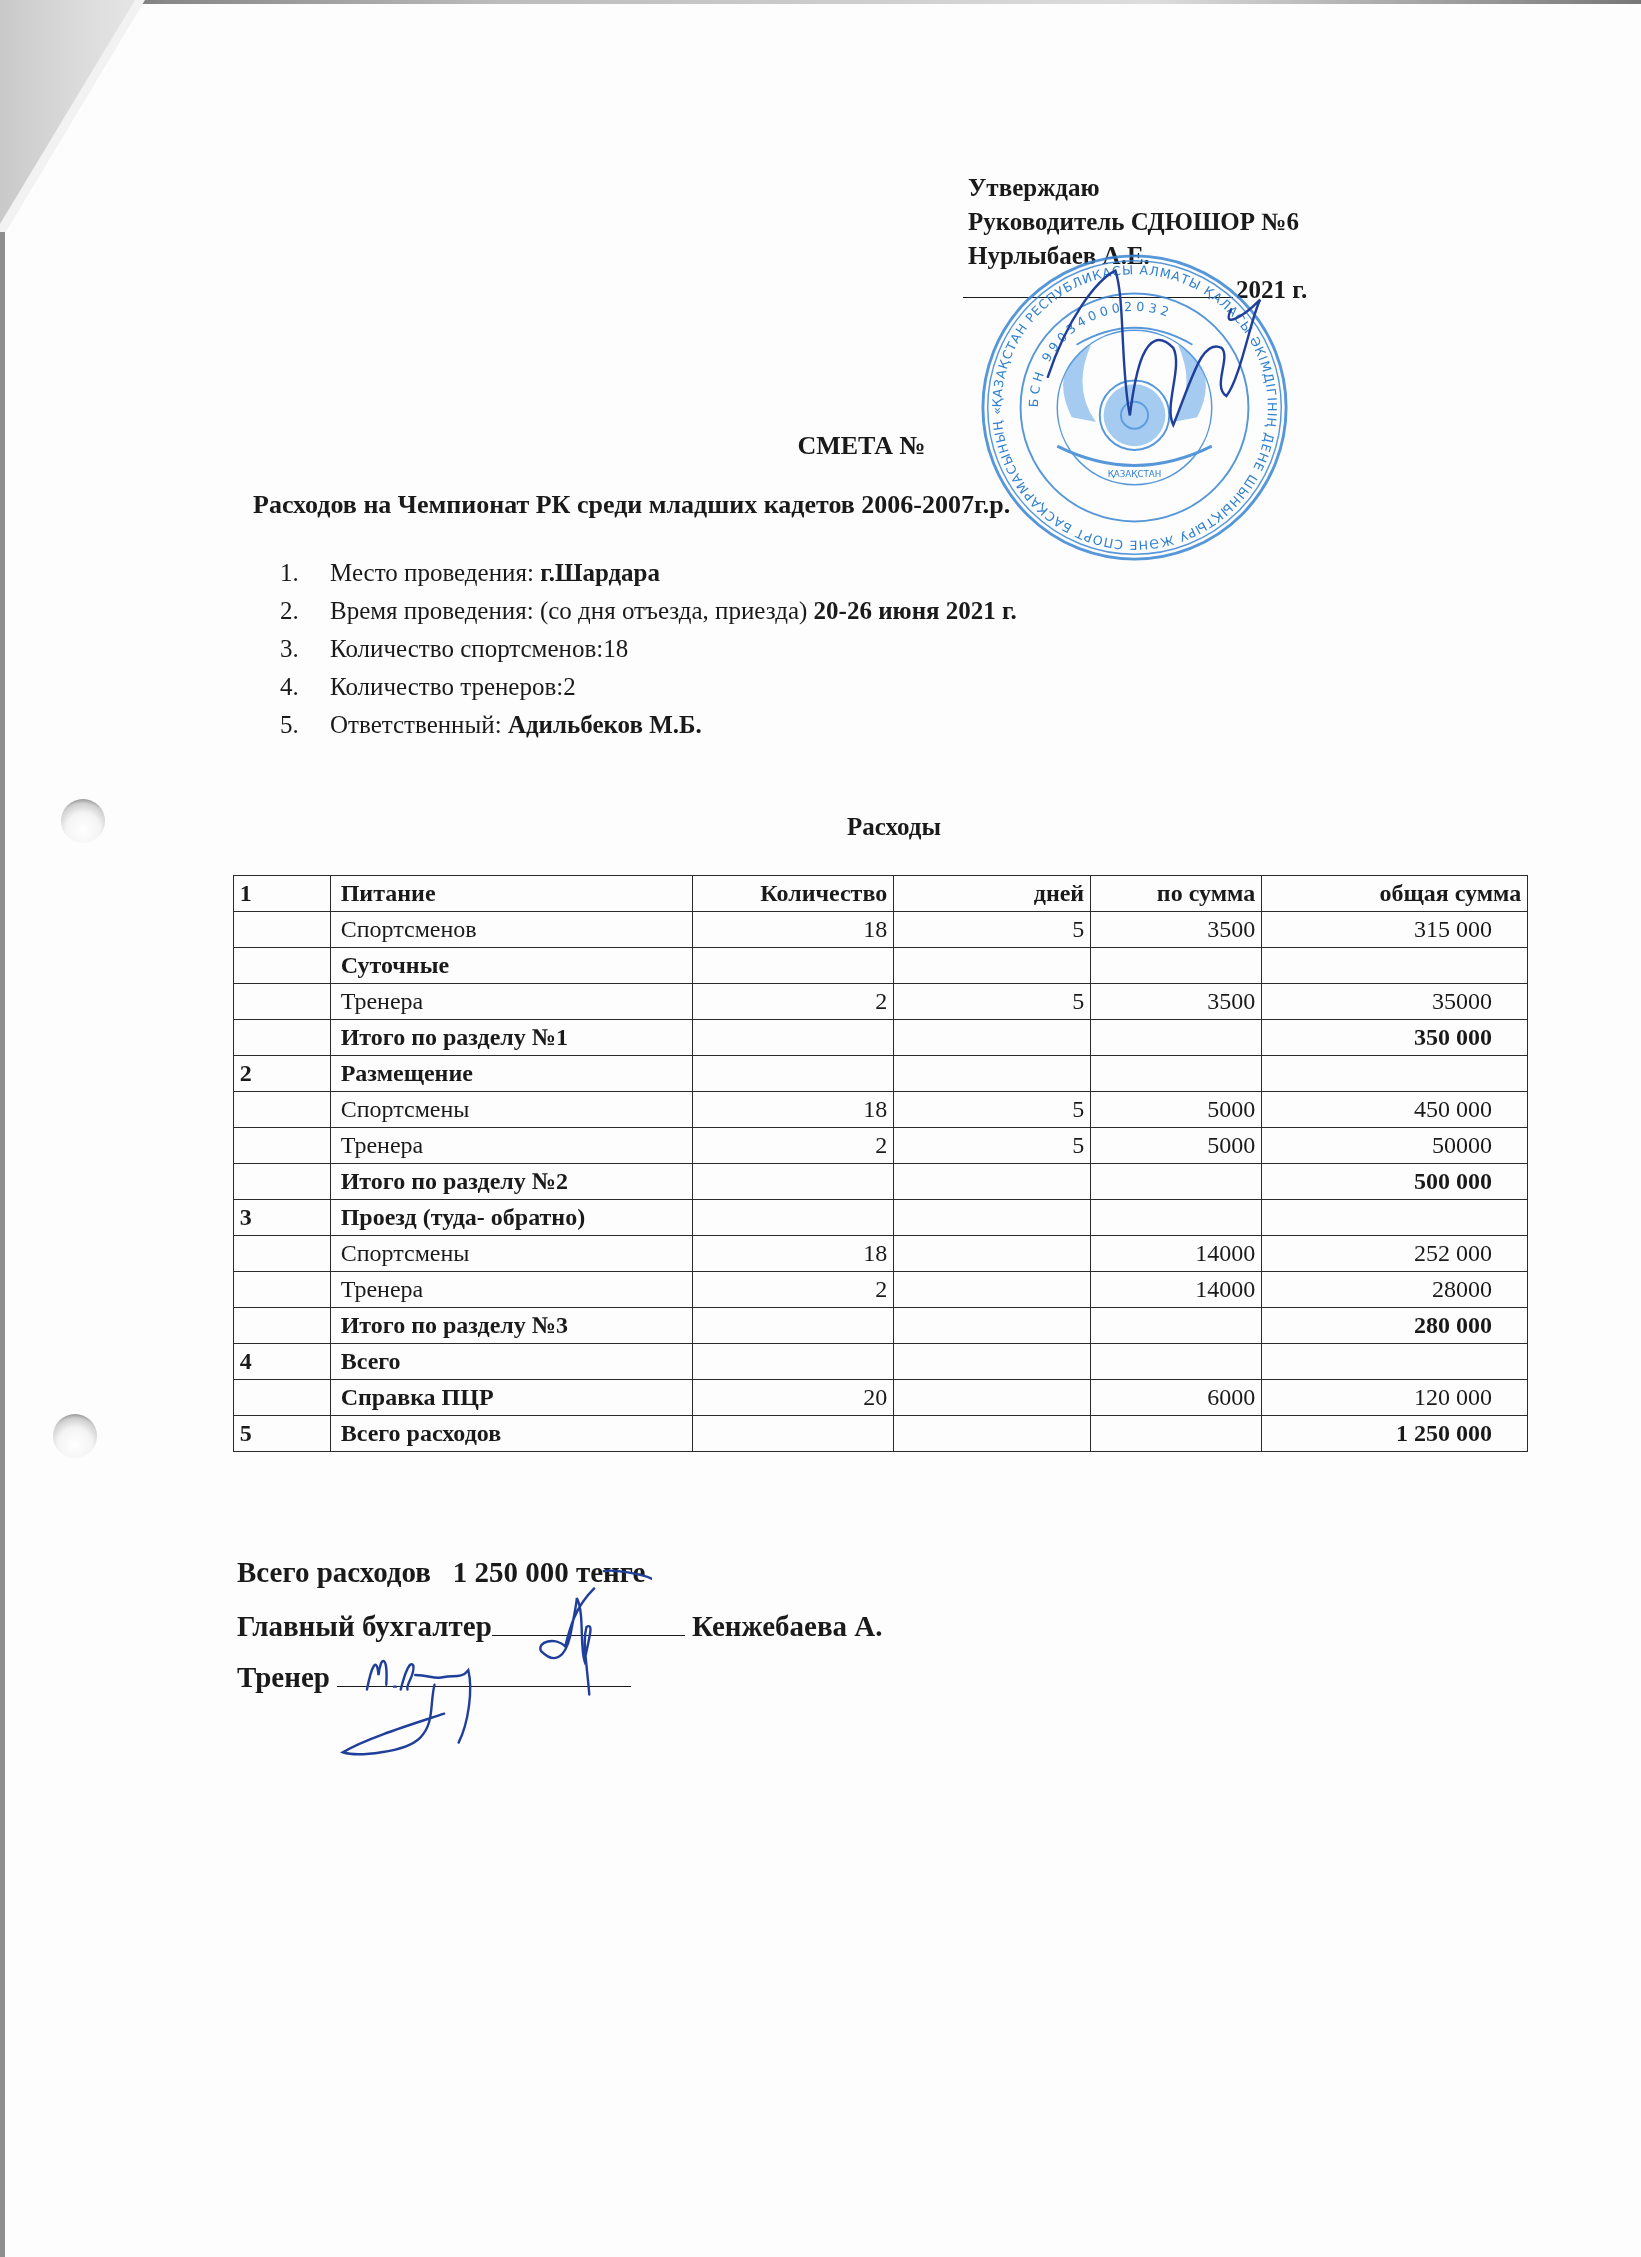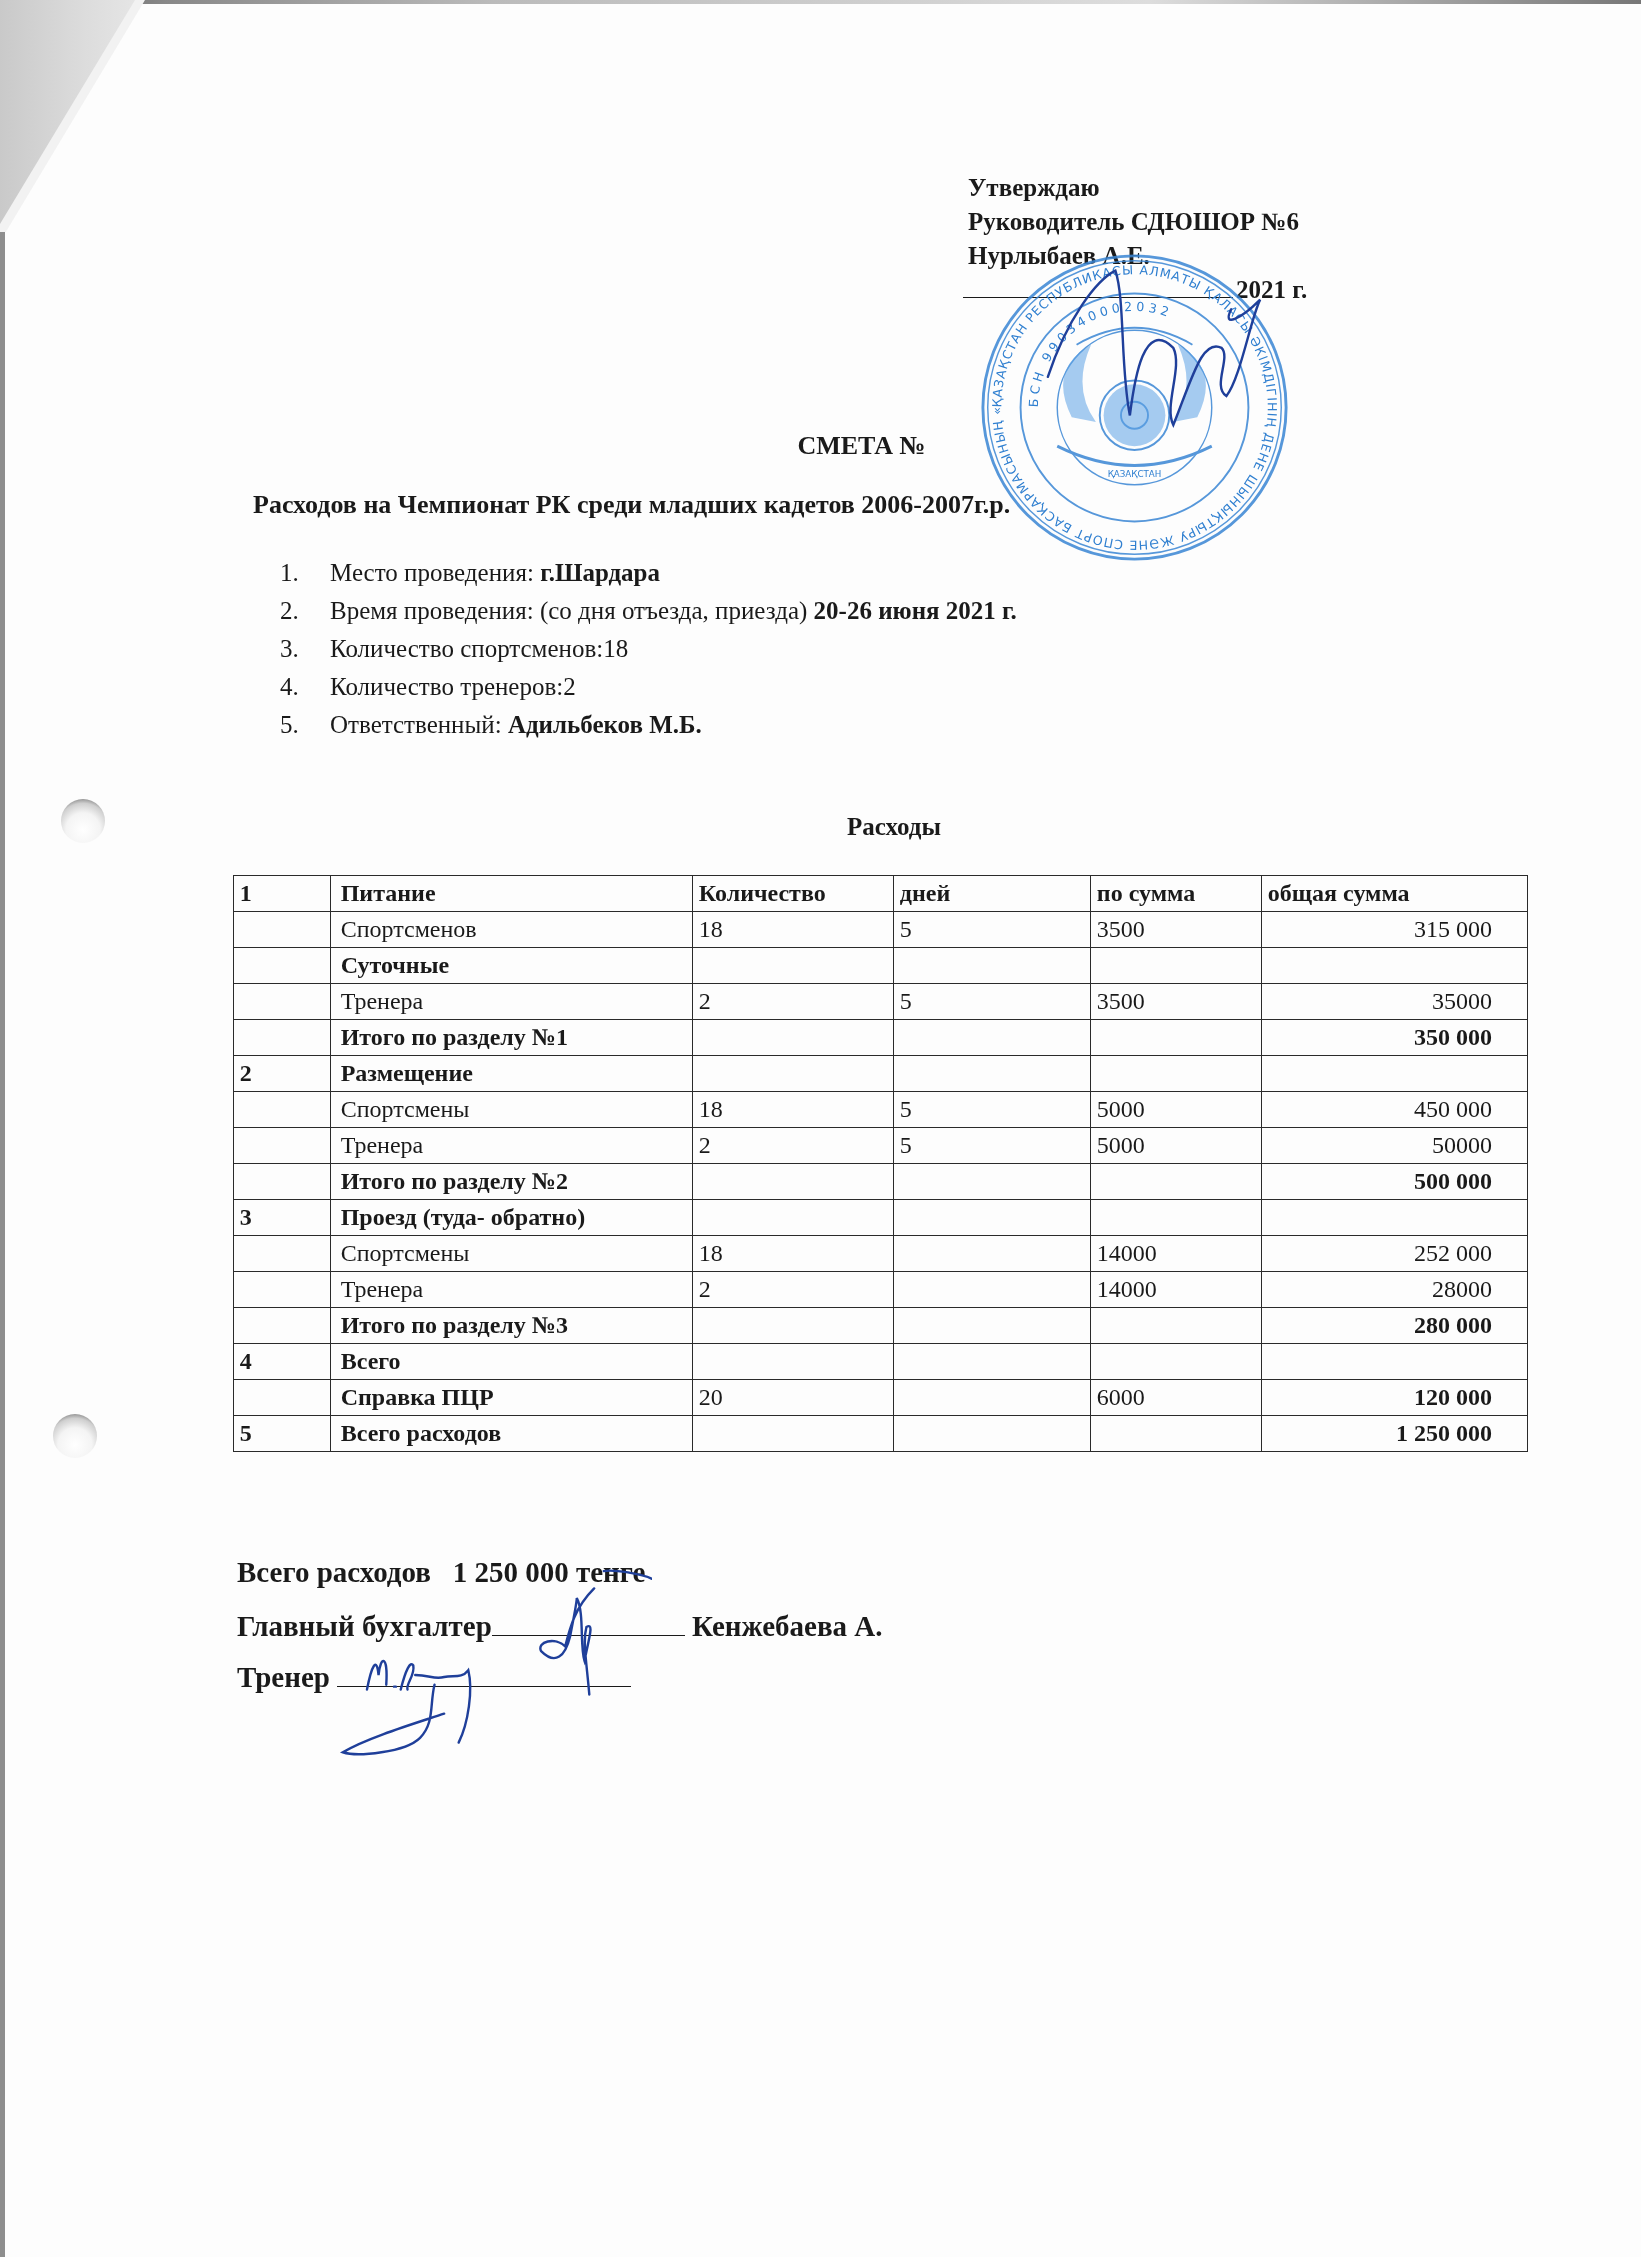--- a/index.html
+++ b/index.html
@@ -43,21 +43,21 @@
   .section-title { left: 847px; top: 813px; font-size: 25px; font-weight: bold; }
 
   table.smeta {
     position: absolute; left: 233px; top: 875px; width: 1294px;
     border-collapse: collapse; font-size: 24px; table-layout: fixed;
   }
   table.smeta td {
     border: 1.9px solid #2a2a2a; height: 35px; padding: 0 5.8px; line-height: 35px;
     white-space: nowrap; overflow: hidden;
   }
-  table.smeta td.c { text-align: left; margin-top: 36px; }
+  table.smeta td.c { text-align: right; margin-top: 36px; }
   table.smeta td.r { text-align: right; padding-right: 35px; }
   table.smeta tr.bold td { font-weight: bold; }
   table.smeta td.lbl { padding-left: 9.7px; }
 
   .footer { left: 237px; font-size: 29px; font-weight: bold; }
   .sig-line { display: inline-block; border-bottom: 1.9px solid #1a1a1a; height: 21px; vertical-align: baseline; }
 
   .stamp { position: absolute; left: 980px; top: 253px; width: 309px; height: 309px; }
   .signature { position: absolute; }
 </style>
@@ -247,21 +247,21 @@
         <td class="c"></td>
         <td class="c"></td>
         <td class="r"></td>
       </tr>
       <tr class="bold">
         <td></td>
         <td class="lbl">Справка ПЦР</td>
         <td class="c" style="font-weight: normal;">20</td>
         <td class="c"></td>
         <td class="c" style="font-weight: normal;">6000</td>
-        <td class="r" style="font-weight: bold; margin-top: 31px;">120 000</td>
+        <td class="r" style="font-weight: normal; margin-top: 31px;">120 000</td>
       </tr>
       <tr class="bold">
         <td>5</td>
         <td class="lbl">Всего расходов</td>
         <td class="c"></td>
         <td class="c"></td>
         <td class="c"></td>
         <td class="r">1 250 000</td>
       </tr>
     </tbody>

